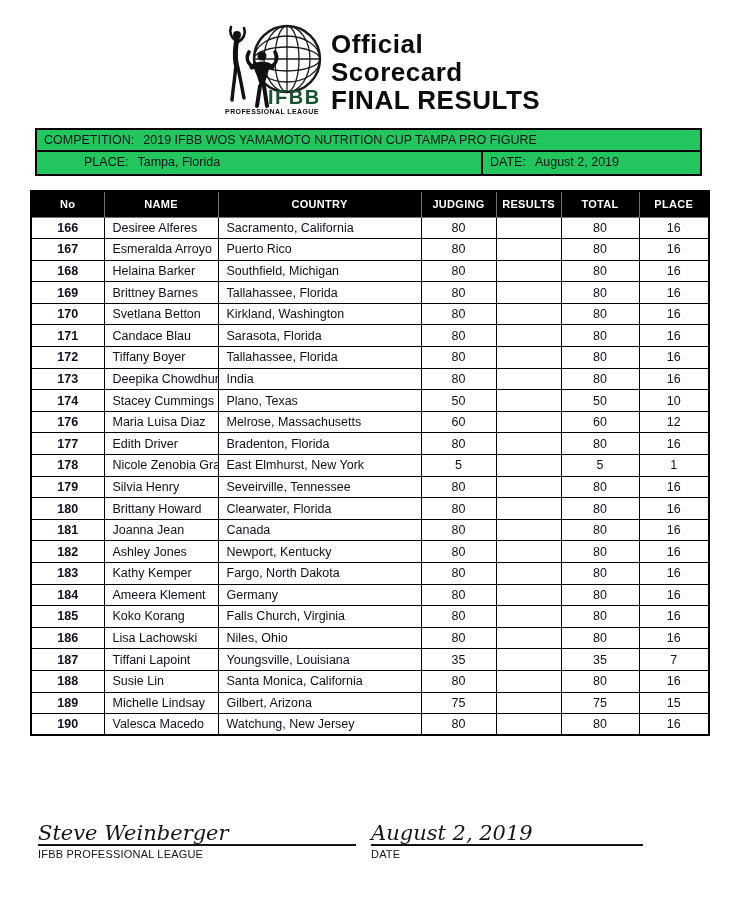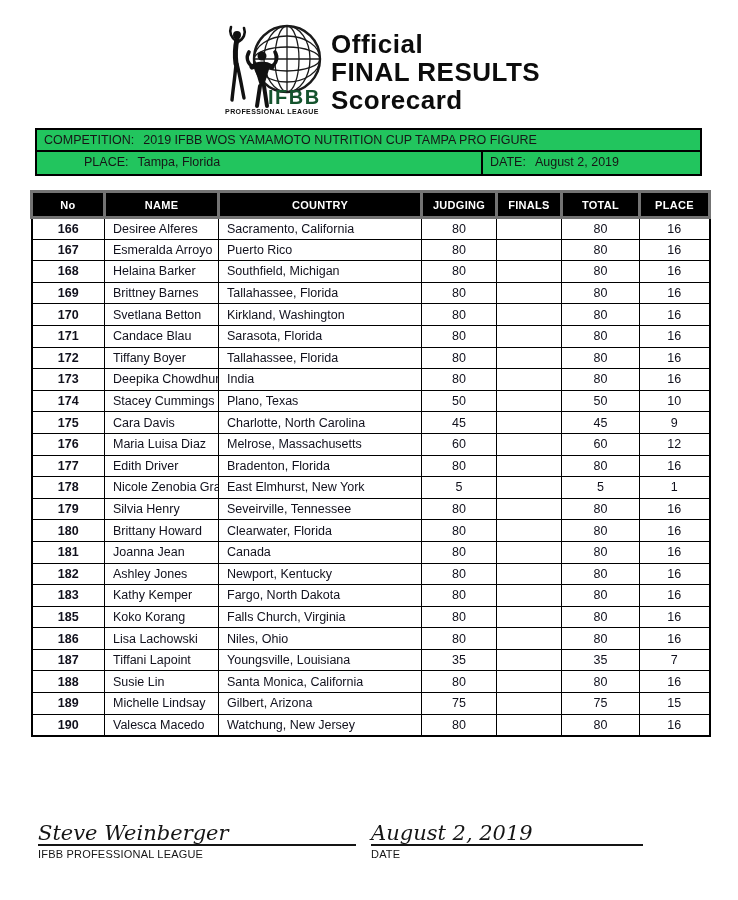--- a/index.html
+++ b/index.html
@@ -17,21 +17,21 @@
   
   .info-box { position:absolute; left:35px; top:128px; width:667px; border:2px solid #000; background:#22c55e; font-size:12.5px; }
   .info-row1 { height:22px; line-height:21px; border-bottom:2px solid #000; padding-left:7px; white-space:nowrap; }
   .info-row2 { display:flex; height:22px; line-height:21px;margin-left:40px; }
   .info-cell-place { width:406px; border-right:2px solid #000; padding-left:7px; }
   .info-cell-date { flex:1; padding-left:7px; }
   .lbl { margin-right:9px; }
 
   
   table.results { position:absolute; left:30px; top:190px; width:678px; border-collapse:collapse; table-layout:fixed; border:2px solid #000; }
-  table.results th { background:#000; color:#fff; font-size:11px; font-weight:bold; height:26px; letter-spacing:0.3px; border:3px solid #737373; }
+  table.results th { background:#000; color:#fff; font-size:11px; font-weight:bold; height:26px; letter-spacing:0.3px; border:1px solid #737373; }
   table.results td { border:1px solid #000; height:21.6px; font-size:12.5px; color:#10101c; background:#fff; overflow:hidden; white-space:nowrap; }
   td.col-no { text-align:center; font-weight:bold; }
   td.col-name, td.col-country { text-align:left; padding-left:8px; }
   td.col-judging, td.col-finals, td.col-total, td.col-place { text-align:center; font-size:13px; }
 
   
   .sig { position:absolute; top:820px; }
   .sig-left { left:38px; width:318px; }
   .sig-right { left:371px; width:272px; }
   .sig .script { font-family:"DejaVu Serif", serif; font-style:italic; font-size:21px; color:#151515; border-bottom:2px solid #151515; padding-bottom:1px; height:26px; line-height:26px; }
@@ -72,22 +72,22 @@
         <path d="M42,64 L39,84" stroke-width="4"></path>
         <path d="M46,64 L49,84" stroke-width="4"></path>
       </g>
     </svg>
     <div class="logo-ifbb">IFBB</div>
     <div class="logo-league">PROFESSIONAL LEAGUE</div>
   </div>
 
   <div class="title-block">
     <div>Official</div>
+    <div>Scorecard</div>
     <div>FINAL RESULTS</div>
-    <div>Scorecard</div>
   </div>
 
   <div class="info-box">
     <div class="info-row1">
       <span class="lbl">COMPETITION:</span><span>2019 IFBB WOS YAMAMOTO NUTRITION CUP TAMPA PRO FIGURE</span>
     </div>
     <div class="info-row2">
       <div class="info-cell-place">
         <span class="lbl">PLACE:</span><span>Tampa, Florida</span>
       </div>
@@ -106,21 +106,21 @@
         <col style="width: 65px;">
         <col style="width: 78px;">
         <col style="width: 70px;">
       </colgroup>
     <thead>
       <tr id="header-row">
           <th>No</th>
           <th>NAME</th>
           <th>COUNTRY</th>
           <th>JUDGING</th>
-          <th>FINALS</th>
+          <th>RESULTS</th>
           <th>TOTAL</th>
           <th>PLACE</th>
         </tr>
     </thead>
     <tbody id="tbody">
         <tr>
           <td class="col-no">166</td>
           <td class="col-name">Desiree Alferes</td>
           <td class="col-country">Sacramento, California</td>
           <td class="col-judging">80</td>
@@ -194,29 +194,20 @@
         <tr>
           <td class="col-no">174</td>
           <td class="col-name">Stacey Cummings</td>
           <td class="col-country">Plano, Texas</td>
           <td class="col-judging">50</td>
           <td class="col-finals"></td>
           <td class="col-total">50</td>
           <td class="col-place">10</td>
         </tr>
         <tr>
-          <td class="col-no">175</td>
-          <td class="col-name">Cara Davis</td>
-          <td class="col-country">Charlotte, North Carolina</td>
-          <td class="col-judging">45</td>
-          <td class="col-finals"></td>
-          <td class="col-total">45</td>
-          <td class="col-place">9</td>
-        </tr>
-        <tr>
           <td class="col-no">176</td>
           <td class="col-name">Maria Luisa Diaz</td>
           <td class="col-country">Melrose, Massachusetts</td>
           <td class="col-judging">60</td>
           <td class="col-finals"></td>
           <td class="col-total">60</td>
           <td class="col-place">12</td>
         </tr>
         <tr>
           <td class="col-no">177</td>
@@ -275,20 +266,29 @@
         <tr>
           <td class="col-no">183</td>
           <td class="col-name">Kathy Kemper</td>
           <td class="col-country">Fargo, North Dakota</td>
           <td class="col-judging">80</td>
           <td class="col-finals"></td>
           <td class="col-total">80</td>
           <td class="col-place">16</td>
         </tr>
         <tr>
+          <td class="col-no">184</td>
+          <td class="col-name">Ameera Klement</td>
+          <td class="col-country">Germany</td>
+          <td class="col-judging">80</td>
+          <td class="col-finals"></td>
+          <td class="col-total">80</td>
+          <td class="col-place">16</td>
+        </tr>
+        <tr>
           <td class="col-no">185</td>
           <td class="col-name">Koko Korang</td>
           <td class="col-country">Falls Church, Virginia</td>
           <td class="col-judging">80</td>
           <td class="col-finals"></td>
           <td class="col-total">80</td>
           <td class="col-place">16</td>
         </tr>
         <tr>
           <td class="col-no">186</td>

